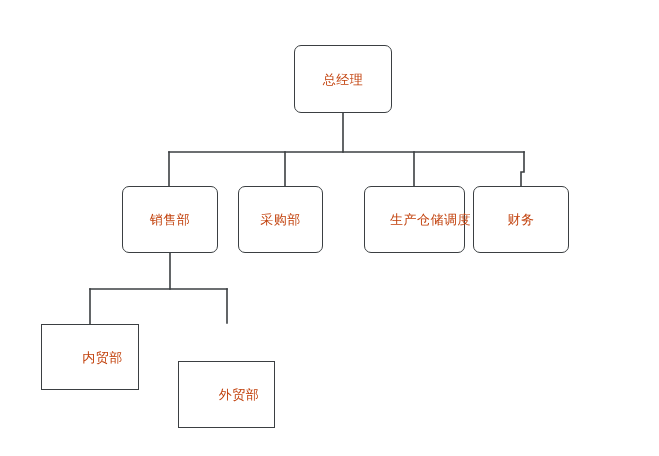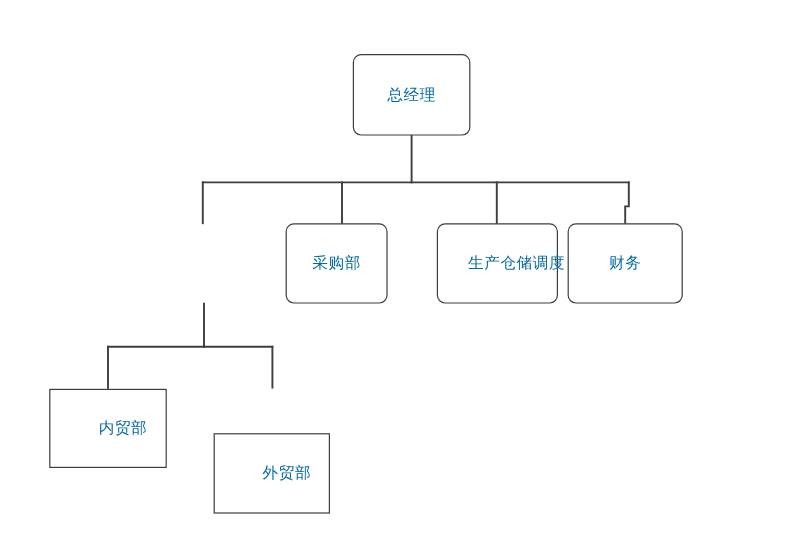--- a/index.html
+++ b/index.html
@@ -16,21 +16,21 @@
     font-family: "DejaVu Sans", "Liberation Sans", sans-serif;
   }
   .node {
     position: absolute;
     box-sizing: border-box;
     background: #ffffff;
     border: 1.6px solid #3b3f42;
     display: flex;
     align-items: center;
     justify-content: center;
-    color: #0369a1;
+    color: #c2410c;
     font-size: 13px;
     line-height: 1;
     letter-spacing: 0.5px;
     white-space: nowrap;
   }
   .node.rounded { border-radius: 7px; }
   .node.square  { border-radius: 0; padding-left: 25px; }
 
   .node-label {
     pointer-events: none;
@@ -71,20 +71,23 @@
       <path d="M90,289 L90,324"></path>
 
       <path d="M227,289 L227,323"></path>
     </g>
   </svg>
 
   <div class="node rounded" style="left:294px; top:45px; width:98px; height:68px;">
     <span class="node-label">总经理</span>
   </div>
 
+  <div class="node rounded" style="left:122px; top:186px; width:96px; height:67px;">
+    <span class="node-label">销售部</span>
+  </div>
 
   <div class="node rounded" style="left:238px; top:186px; width:85px; height:67px;">
     <span class="node-label">采购部</span>
   </div>
 
   <div class="node rounded" style="left:364px; top:186px; width:101px; height:67px;padding-left:32px;">
     <span class="node-label">生产仓储调度</span>
   </div>
 
   <div class="node rounded" style="left:473px; top:186px; width:96px; height:67px;">

